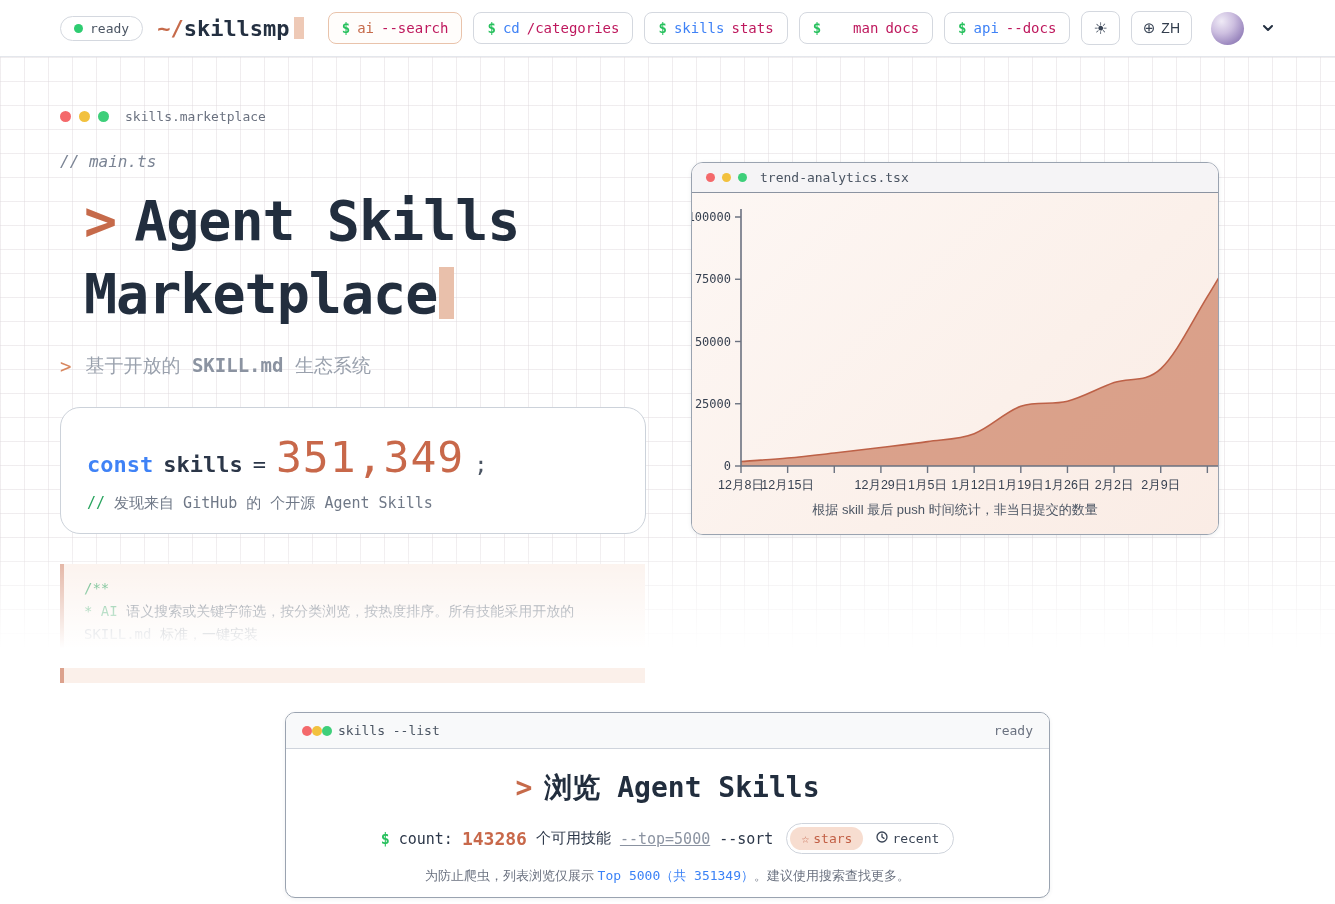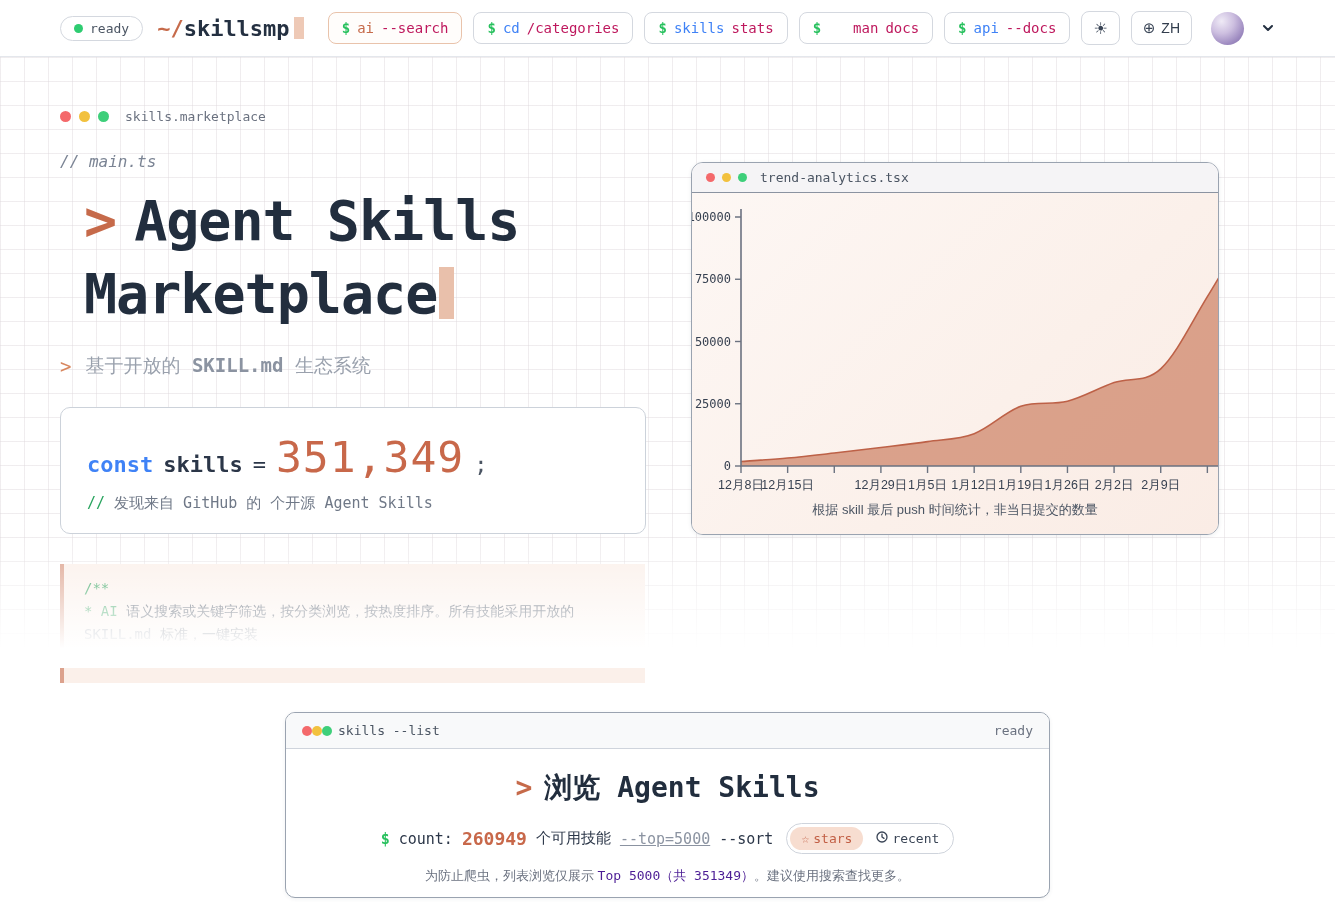--- a/index.html
+++ b/index.html
@@ -46,21 +46,21 @@
   .dot.r { background:#f4696b; } .dot.y { background:#f2c13e; } .dot.g { background:#3ecf7a; }
   .wintitle { margin-left:8px; font-size:13px; color:#6b7280; }
   .filelabel { margin-top:28px; font-size:16px; color:#7b8494;font-style:italic; }
   h1.title { margin-top:14px; width:560px; font-size:55px; line-height:73px; font-weight:bold; color:#222e3e;
              letter-spacing:-1px;margin-left:24px; }
   h1.title .prompt { color:#c66a4a; margin-right:18px; }
   .cursor-lg { display:inline-block; width:15px; height:52px; background:#e9c0ab; vertical-align:-6px; margin-left:2px; }
   .subtitle { margin-top:22px; font-size:19px; color:#9aa1ad; display:flex; align-items:center; gap:14px; }
   .subtitle .prompt { color:#d8875f; }
   .subtitle .code { color:#8b93a1; font-weight:bold; }
-  .stat-box { margin-top:28px; width:586px; background:#fff; border:1px solid #ccd2da; border-radius:10px;
+  .stat-box { margin-top:28px; width:586px; background:#fff; border:1px solid #ccd2da; border-radius:20px;
               padding:24px 26px 20px; }
   .stat-line { display:flex; align-items:baseline; gap:10px; }
   .kw { color:#3f82f6; font-weight:bold; font-size:22px; }
   .var { color:#2b3648; font-weight:bold; font-size:22px; }
   .eq { color:#2b3648; font-size:22px; }
   .big-num { color:#c8684a; font-size:43px; font-weight:normal; letter-spacing:1px; }
   .semi { color:#4b5563; font-size:22px; }
   .stat-comment { margin-top:12px; font-size:15px; color:#6f7887; }
   .stat-comment .sl { color:#27a35d; }
   .doc-comment { margin-top:30px; width:585px; background:#fbf0ea; border-left:4px solid #dca28d;
@@ -96,21 +96,21 @@
   .count-row .p { color:#27c05d; font-weight:bold; }
   .count-row .val { color:#c8684a; font-weight:bold; font-size:18px; }
   .count-row .flag { color:#8b93a1;text-decoration:underline; }
   .sort-toggle { display:flex; align-items:center; gap:2px; border:1px solid #cfd4dc; border-radius:17px;
                  padding:3px; background:#fff; margin-left:4px; }
   .sort-seg { display:flex; align-items:center; gap:4px; border:none; background:transparent; border-radius:13px;
               padding:4px 11px; font-size:13px; font-family:inherit; color:#3a4556; cursor:pointer; }
   .sort-seg.active { background:#f7ddd0; color:#c25f45; }
   .browse-note { margin-top:13px; font-size:13px; color:#6b7280;
                  font-family:"Liberation Sans","DejaVu Sans",sans-serif; }
-  .browse-note .mono { font-family:"DejaVu Sans Mono",monospace; color:#4c1d95; }
+  .browse-note .mono { font-family:"DejaVu Sans Mono",monospace; color:#3b82f6; }
 </style>
 </head>
 <body>
 
 <div class="page">
 
   <div class="navbar">
     <div class="nav-left">
       <div class="status-pill">
         <span class="status-dot"></span>
@@ -258,21 +258,21 @@
       <span class="wintitle">skills --list</span>
       <span class="ready">ready</span>
     </div>
     <div class="browse-body">
       <div class="browse-title">
         <span class="prompt">&gt;</span><span>浏览 Agent Skills</span>
       </div>
       <div class="count-row">
         <span class="p">$</span>
         <span>count:</span>
-        <span class="val">260949</span>
+        <span class="val">143286</span>
         <span>个可用技能</span>
         <span class="flag">--top=5000</span>
         <span>--sort</span>
         <div class="sort-toggle" id="sort-toggle">
             <button class="sort-seg active">
               <span>☆</span>
               <span>stars</span>
             </button>
             <button class="sort-seg">
               <span><svg width="12" height="12" viewBox="0 0 12 12">

